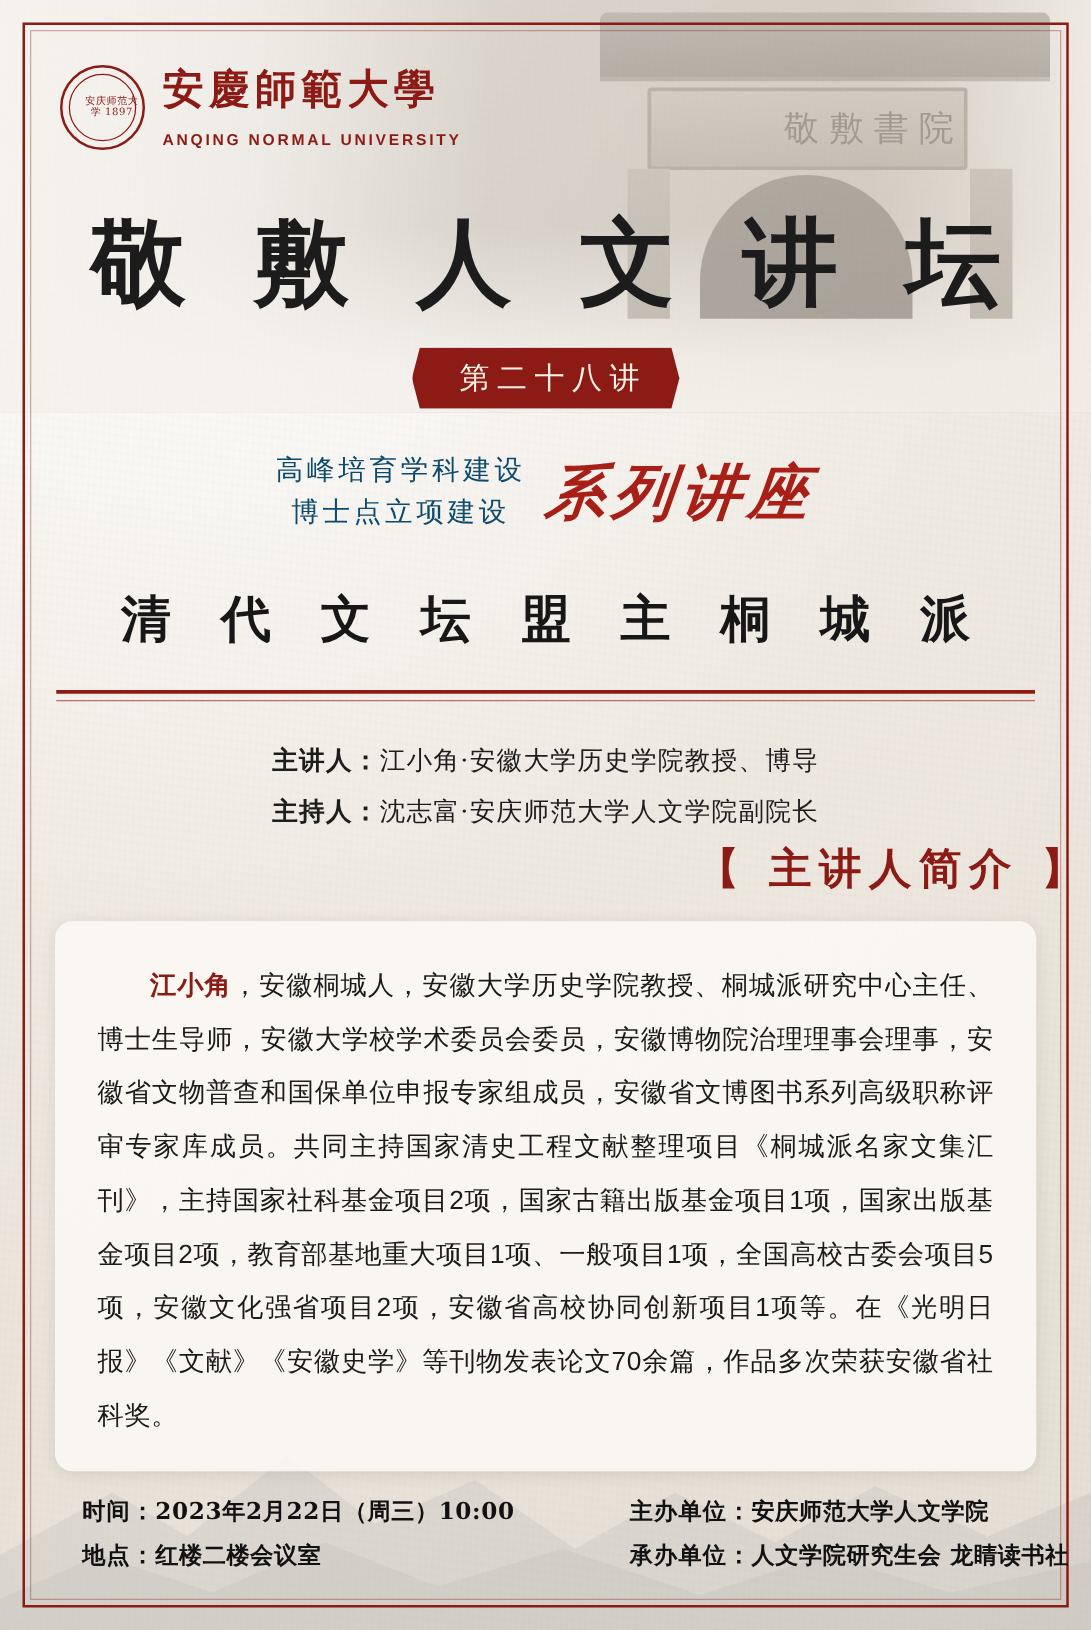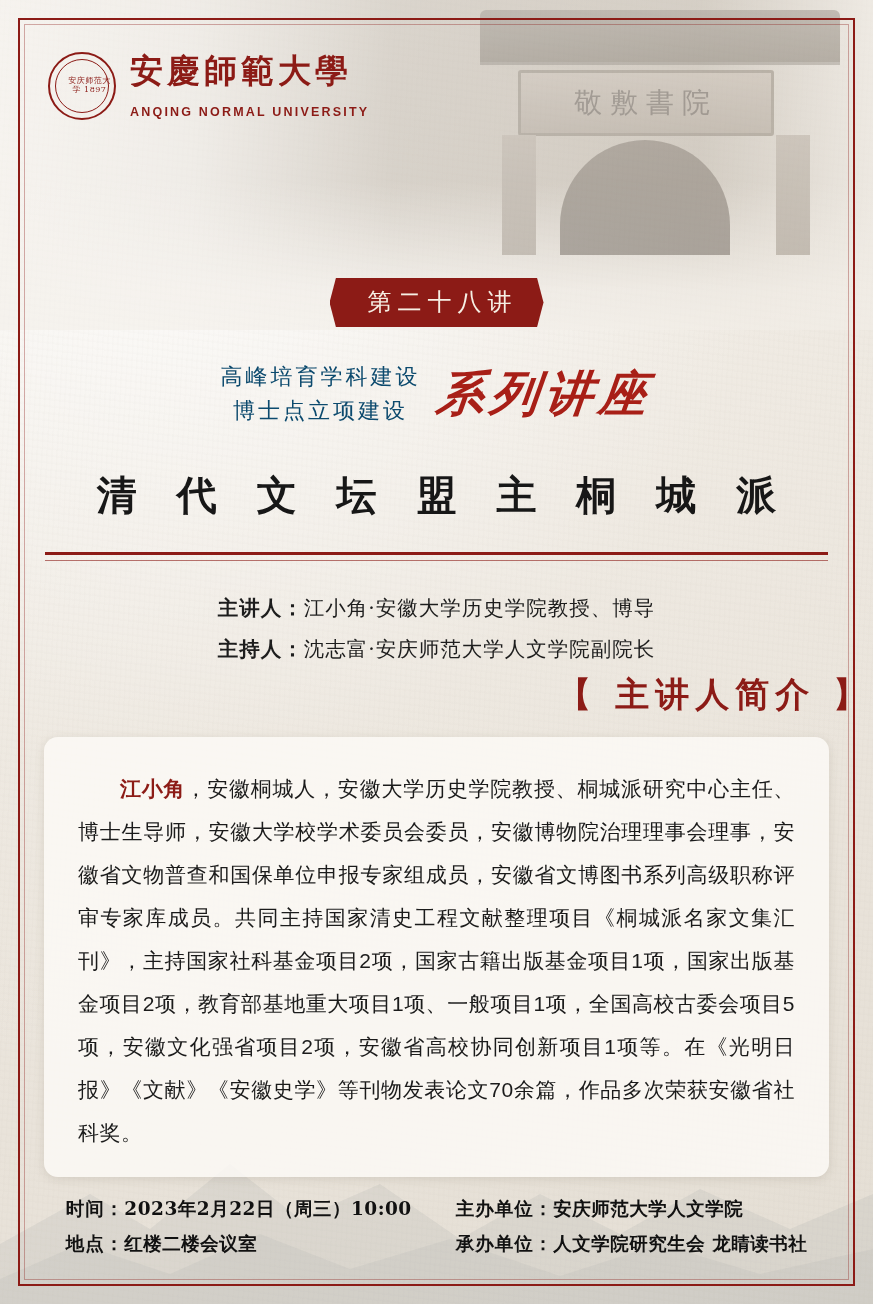--- a/index.html
+++ b/index.html
@@ -58,21 +58,21 @@
     box-shadow: 0 3px 0 rgba(90,82,72,.6);
   }
   .arch .plaque {
     position: absolute; top: 60px; left: 38px; width: 250px; height: 60px;
     background: linear-gradient(to bottom, #b9ada0, #9c9082);
     border: 3px solid #7d7264;
     border-radius: 3px;
     color: #4a4038;
     font-size: 28px;
     letter-spacing: 8px;
-    text-align: center;
+    text-align: right;
     line-height: 60px;
     font-family: "DejaVu Serif", serif;
   }
   .arch .pillar {
     position: absolute; top: 125px; width: 34px; height: 120px;
     background: linear-gradient(to bottom, #a89d90, #8e8376);
   }
   .arch .pillar.l { left: 22px; }
   .arch .pillar.r { right: 30px; }
   .arch .gate {
@@ -284,21 +284,21 @@
     left: 0; right: 0; top: 1196px;
     display: flex;
     justify-content: center;
     gap: 44px;
     font-family: "DejaVu Serif", serif;
     font-size: 18.5px;
     color: #111;
     font-weight: 700;
   }
   .footer .col { display: flex; flex-direction: column; gap: 10px; }
-  .footer .row { white-space: nowrap; }
+  .footer .row { white-space: nowrap; margin-left: 48px; }
   .footer .lbl { letter-spacing: 1px; }
   .footer .val { letter-spacing: .5px; }
 </style>
 </head>
 <body>
 
 <div class="poster">
 
   <div class="paper-bg"></div>
   <div class="paper-noise"></div>
@@ -326,20 +326,21 @@
   <div class="logo-row">
     <div class="logo-seal">
       <div class="seal-txt">安庆师范大学 1897</div>
     </div>
     <div class="logo-text">
       <div class="logo-cn">安慶師範大學</div>
       <div class="logo-en">ANQING NORMAL UNIVERSITY</div>
     </div>
   </div>
 
+  <div class="main-title">敬 敷 人 文 讲 坛</div>
 
   <div class="badge">第二十八讲</div>
 
   <div class="series-row">
     <div class="series-left">
       <span>高峰培育学科建设</span>
       <span>博士点立项建设</span>
     </div>
     <div class="series-right">系列讲座</div>
   </div>

